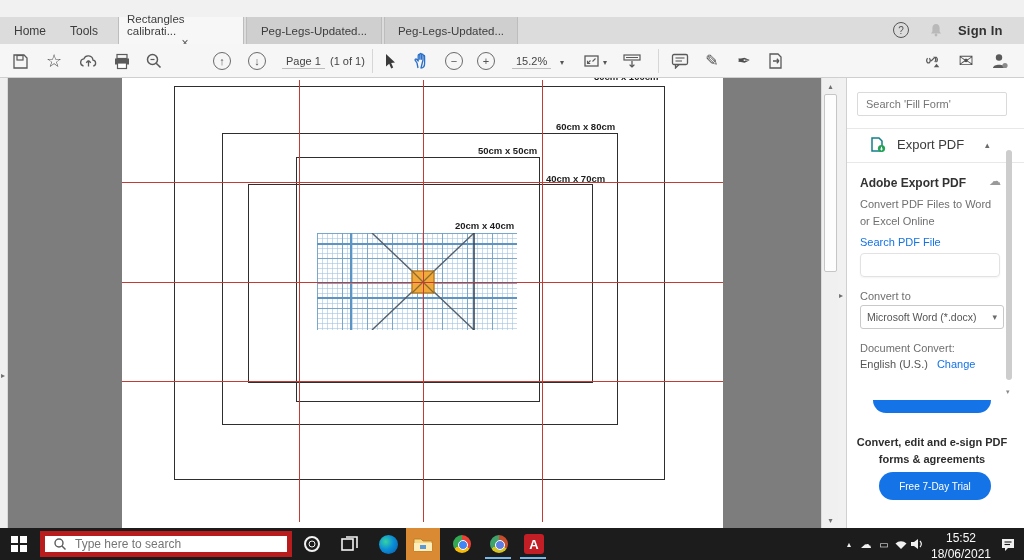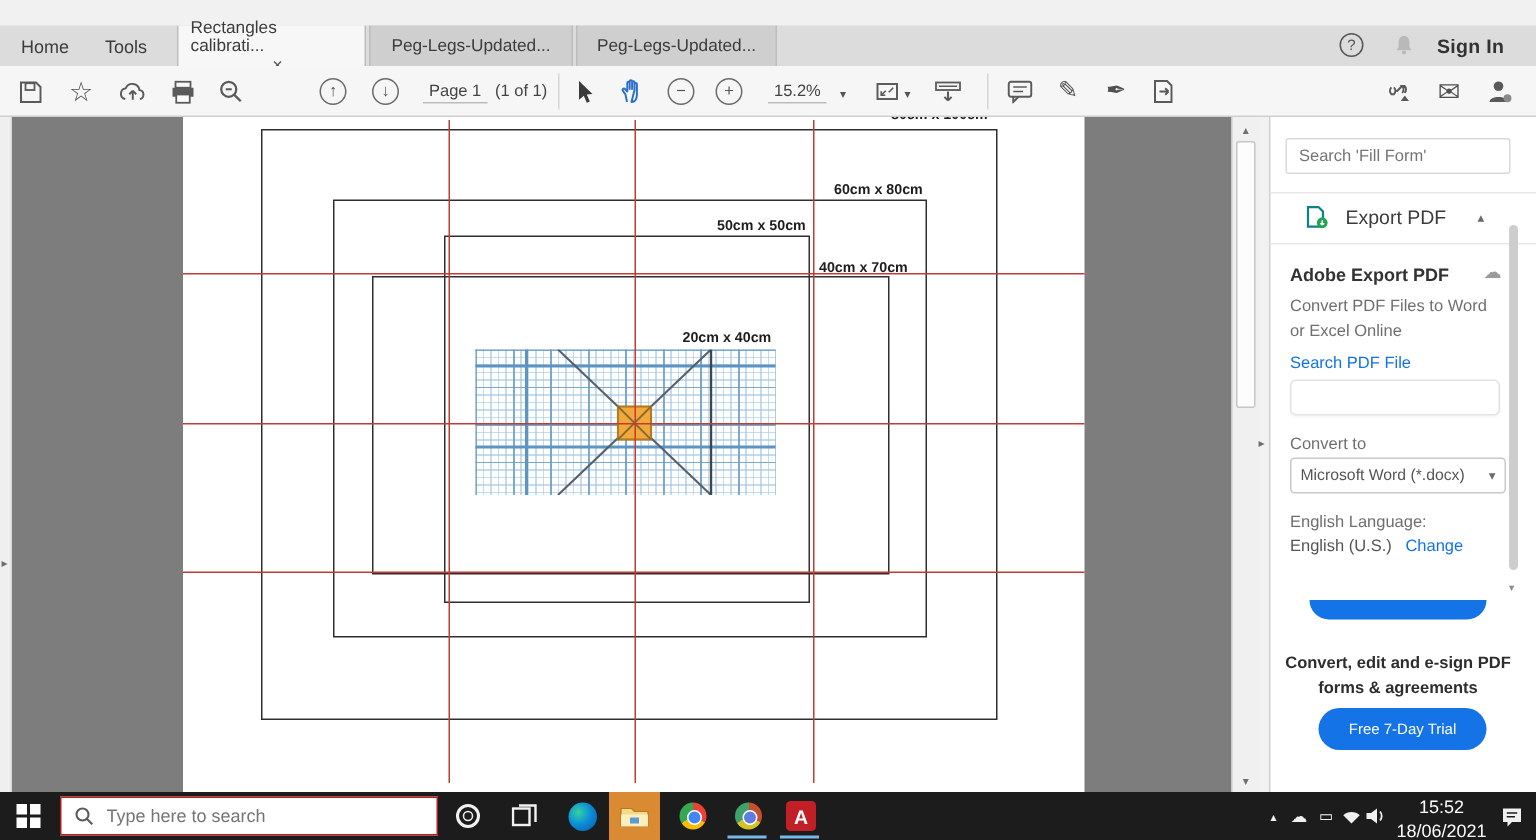--- a/index.html
+++ b/index.html
@@ -73,21 +73,21 @@
   #rp-convert-btn-clip { position:absolute; left:26px; top:322px; width:118px; height:13px; background:#1473e6; border-radius:0 0 13px 13px; }
   #rp-promo { position:absolute; left:0; top:356px; width:170px; text-align:center; font-weight:bold; color:#2d2d2d; line-height:1.5; font-size:11px; }
   #rp-trial { position:absolute; left:32px; top:394px; width:112px; height:28px; background:#1473e6; border:none; border-radius:14px; color:#fff; font-size:10px; font-family:"Liberation Sans", sans-serif; }
   #rp-scroll-track { position:absolute; left:158px; top:52px; width:8px; height:285px; }
   #rp-thumb { position:absolute; left:1px; top:20px; width:6px; height:230px; background:#cdcdcd; border-radius:3px; }
 
   
   #taskbar { position:absolute; left:0; top:528px; width:1024px; height:32px; background:#1c1c1c; }
   #win-logo { position:absolute; left:11px; top:8px; width:16px; height:16px; display:grid; grid-template-columns:7px 7px; grid-template-rows:7px 7px; gap:2px; }
   #win-logo div { background:#fdfdfd; }
-  #tb-search { position:absolute; left:40px; top:3px; width:252px; height:26px; background:#ffffff; border:1px solid #b91c1c; display:flex; align-items:center; padding-left:8px; gap:8px; }
+  #tb-search { position:absolute; left:40px; top:3px; width:252px; height:26px; background:#ffffff; border:5px solid #b91c1c; display:flex; align-items:center; padding-left:8px; gap:8px; }
   #tb-search input { border:none; outline:none; font-size:12px; color:#3c3c3c; width:190px; font-family:"Liberation Sans", sans-serif; background:transparent; }
   .tb-app { position:absolute; top:4px; width:24px; height:24px; display:flex; align-items:center; justify-content:center; }
   .underline-open { position:absolute; top:29px; height:2px; background:#76b9ed; }
   #explorer-tile { position:absolute; left:406px; top:0; width:34px; height:32px; background:#d98a33; }
   .tray { position:absolute; top:0; height:32px; display:flex; align-items:center; justify-content:center; color:#f0f0f0; }
   #clock { position:absolute; left:930px; top:3px; width:62px; text-align:center; color:#fafafa; font-size:12px; line-height:1.3; }
   .chrome-ball { width:18px; height:18px; border-radius:50%; background:conic-gradient(#ea4335 0 33%, #fbbc05 33% 66%, #34a853 66% 100%); position:relative; }
   .chrome-ball::after { content:""; position:absolute; left:5px; top:5px; width:8px; height:8px; border-radius:50%; background:#4285f4; border:1.5px solid #fff; }
 </style>
 </head>
@@ -305,21 +305,21 @@
 
     <div id="rp-select-file">Search PDF File</div>
     <div id="rp-filebox"></div>
 
     <div id="rp-convertto">Convert to</div>
     <div id="rp-dropdown">
       <span id="rp-dd-label">Microsoft Word (*.docx)</span>
       <span class="chev">▾</span>
     </div>
 
-    <div id="rp-doclang">English Language:</div>
+    <div id="rp-doclang">Document Convert:</div>
     <div id="rp-langrow">
       <span style="color:#555;">English (U.S.)</span>
       <span id="rp-change">Change</span>
     </div>
 
     <div id="rp-convert-btn-clip"></div>
 
     <div id="rp-promo">
       <span>Convert, edit and e-sign PDF</span><br>
       <span>forms &amp; agreements</span>

